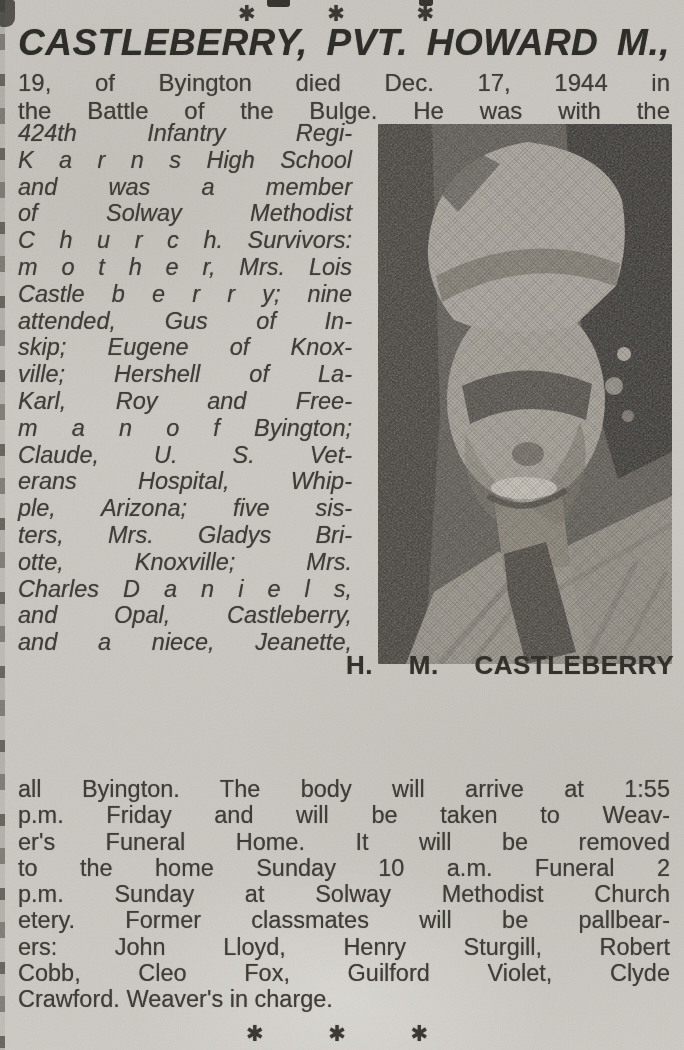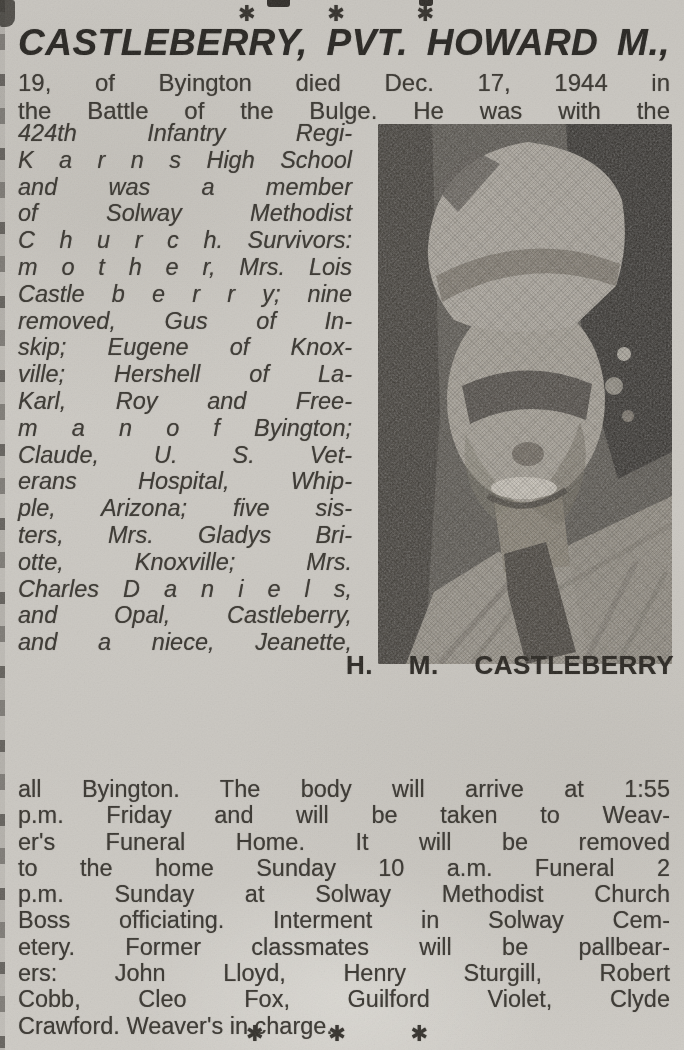--- a/index.html
+++ b/index.html
@@ -139,21 +139,21 @@
   </div>
 
   <div class="left-col ink">
     <div class="jline">424th Infantry Regi-</div>
     <div class="jline">K a r n s High School</div>
     <div class="jline">and was a member</div>
     <div class="jline">of Solway Methodist</div>
     <div class="jline">C h u r c h. Survivors:</div>
     <div class="jline">m o t h e r, Mrs. Lois</div>
     <div class="jline">Castle b e r r y; nine</div>
-    <div class="jline">removed, Gus of In-</div>
+    <div class="jline">attended, Gus of In-</div>
     <div class="jline">skip; Eugene of Knox-</div>
     <div class="jline">ville; Hershell of La-</div>
     <div class="jline">Karl, Roy and Free-</div>
     <div class="jline">m a n o f Byington;</div>
     <div class="jline">Claude, U. S. Vet-</div>
     <div class="jline">erans Hospital, Whip-</div>
     <div class="jline">ple, Arizona; five sis-</div>
     <div class="jline">ters, Mrs. Gladys Bri-</div>
     <div class="jline">otte, Knoxville; Mrs.</div>
     <div class="jline">Charles D a n i e l s,</div>
@@ -219,21 +219,20 @@
   </div>
 
   <div class="caption jline ink">H. M. CASTLEBERRY</div>
 
   <div class="body-block ink">
     <div class="jline">all Byington. The body will arrive at 1:55</div>
     <div class="jline">p.m. Friday and will be taken to Weav-</div>
     <div class="jline">er's Funeral Home. It will be removed</div>
     <div class="jline">to the home Sunday 10 a.m. Funeral 2</div>
     <div class="jline">p.m. Sunday at Solway Methodist Church</div>
-    <div class="jline">Boss officiating. Interment in Solway Cem-</div>
     <div class="jline">etery. Former classmates will be pallbear-</div>
     <div class="jline">ers: John Lloyd, Henry Sturgill, Robert</div>
     <div class="jline">Cobb, Cleo Fox, Guilford Violet, Clyde</div>
     <div class="jline flush-left">Crawford. Weaver's in charge.</div>
   </div>
 
   <div class="asterisk-row bottom ink">
     <span>✱</span>
     <span>✱</span>
     <span>✱</span>

